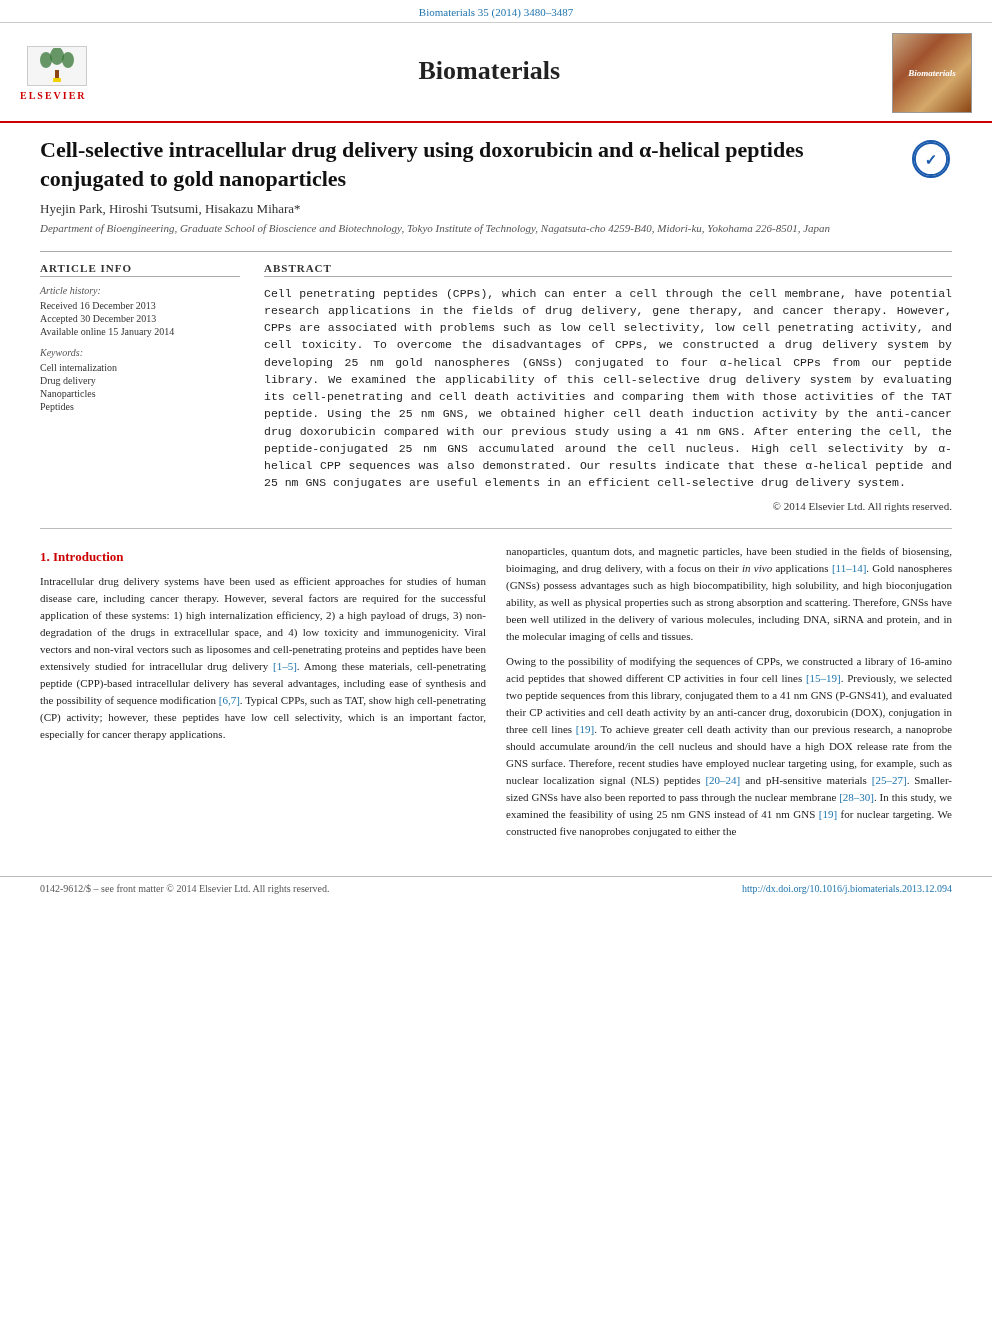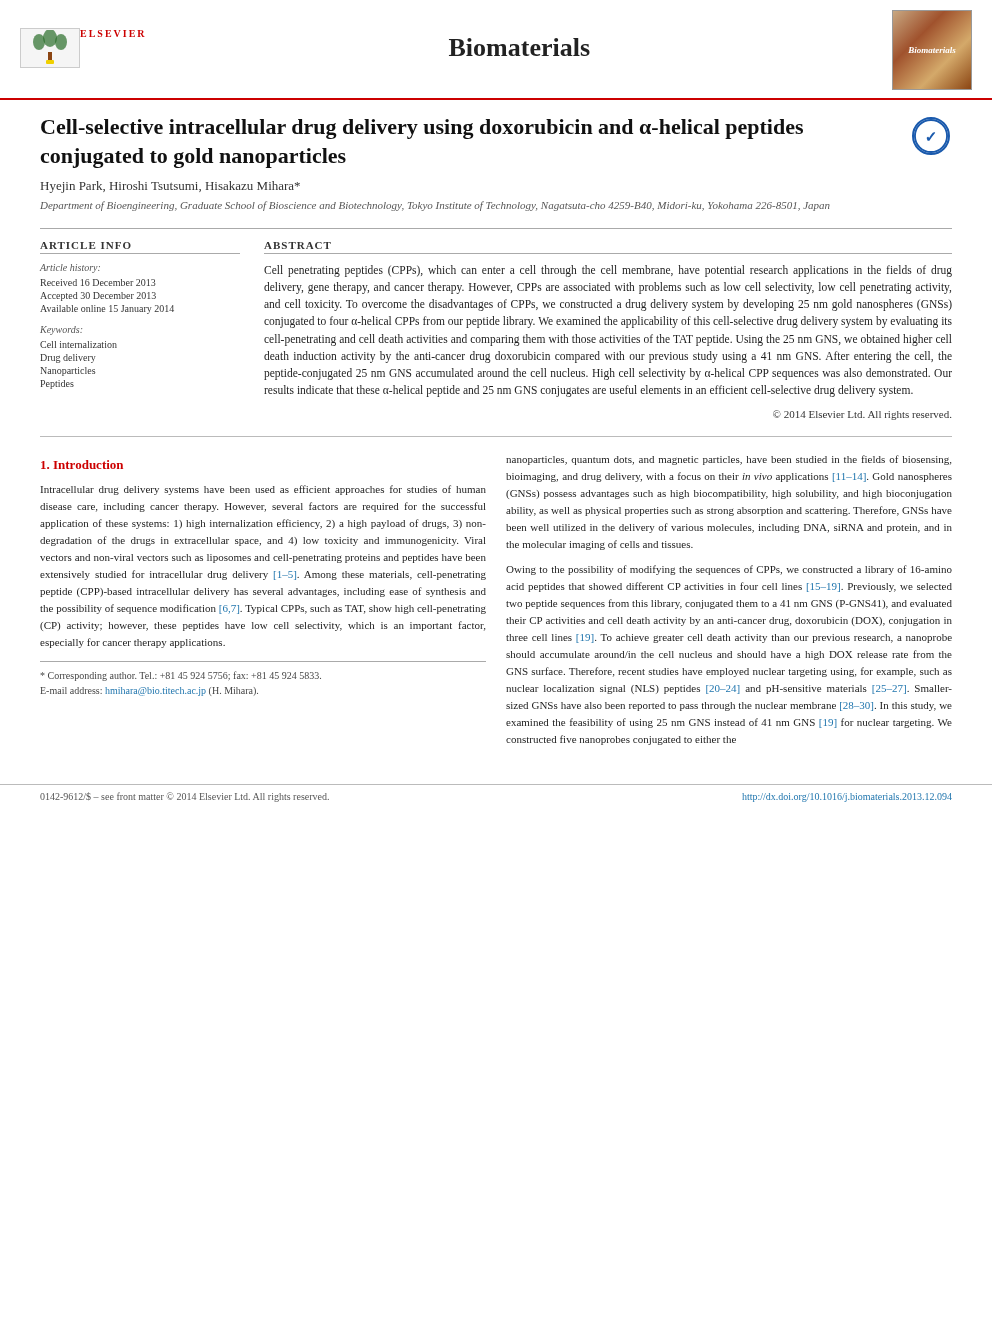--- a/index.html
+++ b/index.html
@@ -27,22 +27,22 @@
     }
     .journal-header {
       display: flex;
       align-items: center;
       justify-content: space-between;
       padding: 10px 20px 8px 20px;
       border-bottom: 2px solid #c00;
     }
     .journal-header-left {
       display: flex;
-      flex-direction: row;
-      align-items: flex-start;
+      flex-direction: column;
+      align-items: flex-end;
     }
     .elsevier-logo {
       display: flex;
       align-items: center;
       gap: 6px;
       margin-bottom: 4px;
     }
     .elsevier-logo-img {
       width: 60px;
       height: 40px;
@@ -201,20 +201,21 @@
       letter-spacing: 1px;
       margin-bottom: 8px;
       border-bottom: 1px solid #aaa;
       padding-bottom: 2px;
     }
     .abstract-text {
       font-size: 11.5px;
       color: #222;
       line-height: 1.5;
       text-align: justify;
+      font-family: Liberation Mono, monospace;
     }
     .copyright-line {
       font-size: 11px;
       color: #333;
       text-align: right;
       margin-top: 8px;
     }
     .divider {
       border: none;
       border-top: 1px solid #bbb;
@@ -272,20 +273,23 @@
     .bottom-bar a {
       color: #2176ae;
       text-decoration: none;
     }
   </style>
 </head>
 <body>
 
 <div class="page">
 
+  <div class="top-bar">
+    <span>Biomaterials 35 (2014) 3480–3487</span>
+  </div>
 
   <div class="journal-header">
     <div class="journal-header-left">
       <div class="elsevier-logo">
         <div class="elsevier-logo-img">
 
           <svg width="50" height="36" viewBox="0 0 50 36" xmlns="http://www.w3.org/2000/svg">
             <rect x="0" y="0" width="50" height="36" fill="#f5f5f5"></rect>
 
             <ellipse cx="25" cy="8" rx="7" ry="9" fill="#2a6e2a" opacity="0.7"></ellipse>
@@ -361,30 +365,20 @@
     <div class="body-columns">
 
       <div class="body-col">
         <div class="section-heading">1. Introduction</div>
 
         <p class="body-para">
           Intracellular drug delivery systems have been used as efficient approaches for studies of human disease care, including cancer therapy. However, several factors are required for the successful application of these systems: 1) high internalization efficiency, 2) a high payload of drugs, 3) non-degradation of the drugs in extracellular space, and 4) low toxicity and immunogenicity. Viral vectors and non-viral vectors such as liposomes and cell-penetrating proteins and peptides have been extensively studied for intracellular drug delivery <a href="#">[1–5]</a>. Among these materials, cell-penetrating peptide (CPP)-based intracellular delivery has several advantages, including ease of synthesis and the possibility of sequence modification <a href="#">[6,7]</a>. Typical CPPs, such as TAT, show high cell-penetrating (CP) activity; however, these peptides have low cell selectivity, which is an important factor, especially for cancer therapy applications.
         </p>
 
 
-        <div class="footnote-area">
-          <div>
-            <span>* Corresponding author. Tel.: +81 45 924 5756; fax: +81 45 924 5833.</span>
-          </div>
-          <div>
-            <span>E-mail address:</span>
-            <a href="#">hmihara@bio.titech.ac.jp</a>
-            <span>(H. Mihara).</span>
-          </div>
-        </div>
       </div>
 
       <div class="body-col">
         <p class="body-para">
           nanoparticles, quantum dots, and magnetic particles, have been studied in the fields of biosensing, bioimaging, and drug delivery, with a focus on their <em>in vivo</em> applications <a href="#">[11–14]</a>. Gold nanospheres (GNSs) possess advantages such as high biocompatibility, high solubility, and high bioconjugation ability, as well as physical properties such as strong absorption and scattering. Therefore, GNSs have been well utilized in the delivery of various molecules, including DNA, siRNA and protein, and in the molecular imaging of cells and tissues.
         </p>
 
         <p class="body-para">
           Owing to the possibility of modifying the sequences of CPPs, we constructed a library of 16-amino acid peptides that showed different CP activities in four cell lines <a href="#">[15–19]</a>. Previously, we selected two peptide sequences from this library, conjugated them to a 41 nm GNS (P-GNS41), and evaluated their CP activities and cell death activity by an anti-cancer drug, doxorubicin (DOX), conjugation in three cell lines <a href="#">[19]</a>. To achieve greater cell death activity than our previous research, a nanoprobe should accumulate around/in the cell nucleus and should have a high DOX release rate from the GNS surface. Therefore, recent studies have employed nuclear targeting using, for example, such as nuclear localization signal (NLS) peptides <a href="#">[20–24]</a> and pH-sensitive materials <a href="#">[25–27]</a>. Smaller-sized GNSs have also been reported to pass through the nuclear membrane <a href="#">[28–30]</a>. In this study, we examined the feasibility of using 25 nm GNS instead of 41 nm GNS <a href="#">[19]</a> for nuclear targeting. We constructed five nanoprobes conjugated to either the
         </p>

